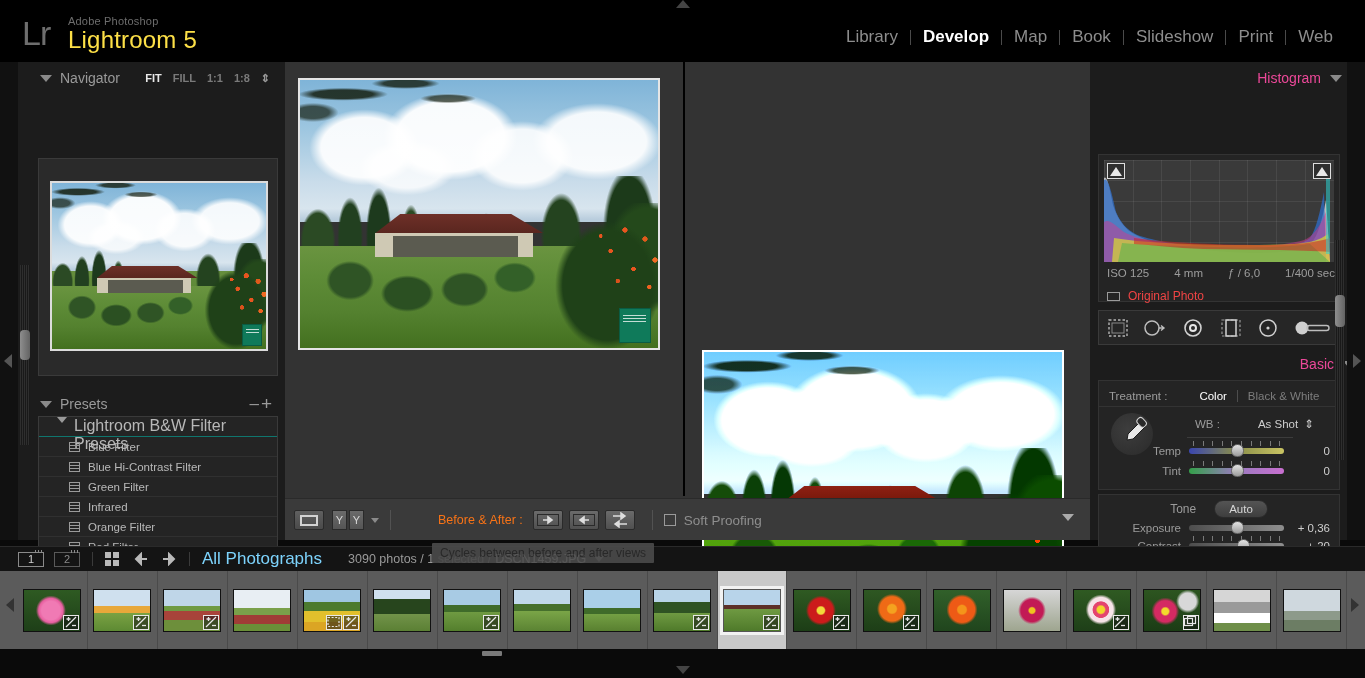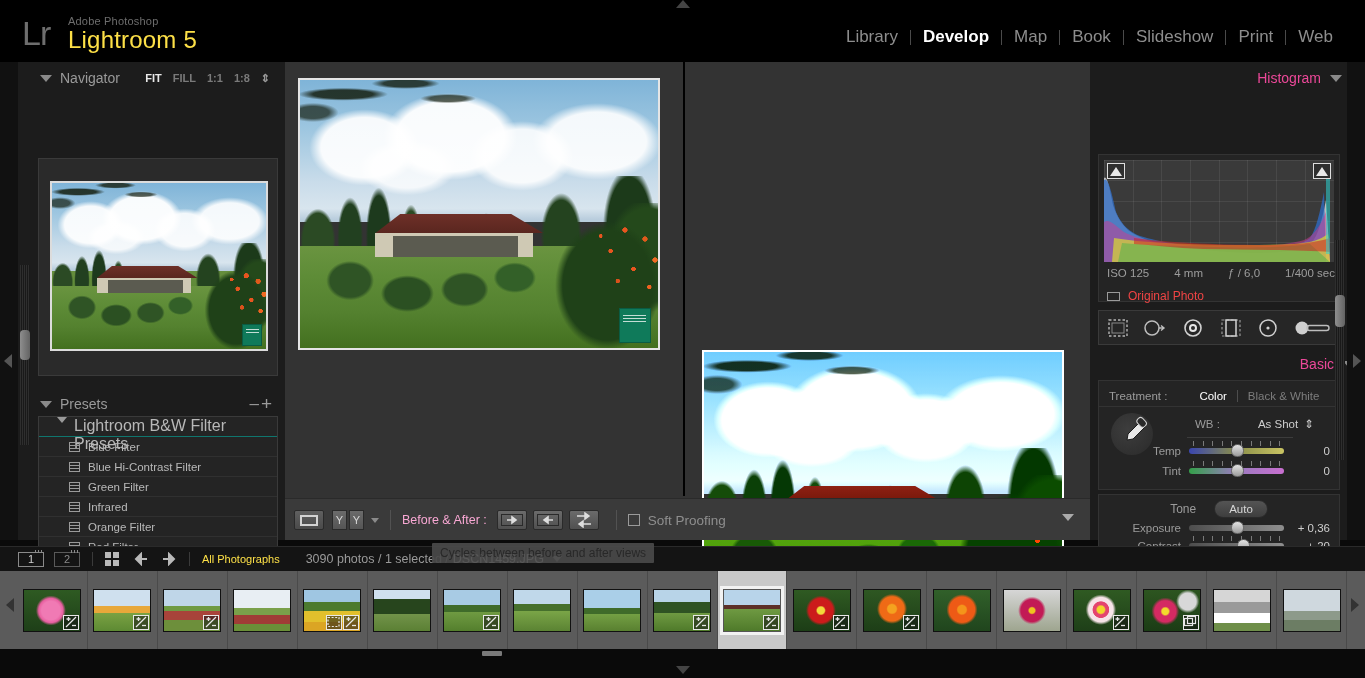--- a/index.html
+++ b/index.html
@@ -213,21 +213,21 @@
   }
   .tb-grid-icon { width:30px; height:20px; }
   .gridrect { width:18px;height:11px;border:2px solid #d2d2d2; }
   .yy { display:flex; gap:2px; }
   .ycell {
     width:15px; height:20px; background:linear-gradient(#6b6b6b,#555); border:1px solid #2a2a2a;
     color:#d8d8d8; font-size:11px; display:flex; align-items:center; justify-content:center;
   }
   .tb-caret { width:0;height:0;border-left:4px solid transparent;border-right:4px solid transparent;border-top:5px solid #8a8a8a; margin-left:7px; }
   .tb-sep { width:1px; height:20px; background:#525252; margin:0 11px; }
-  .tb-label { color:#f9a8d4; font-size:12.5px; margin-right:10px; }
+  .tb-label { color:#f97316; font-size:12.5px; margin-right:10px;margin-left:36px; }
   .arrow-btn {
     width:30px; height:20px; border-radius:2px; margin-right:6px;
     background:linear-gradient(#6b6b6b,#505050); border:1px solid #2a2a2a;
     display:flex; align-items:center; justify-content:center;
   }
   .arrow-btn svg { display:block; }
   .chk { width:12px;height:12px;border:1px solid #9a9a9a; background:#3a3a3a; margin-right:8px; }
   .sp-label { color:#8e8e8e; font-size:13.5px; }
   .tb-right-caret {
     position:absolute; right:16px; top:15px;
@@ -306,21 +306,21 @@
   
   .fs-bar { position:absolute; left:0; top:546px; width:1365px; height:25px; background:#141414; border-top:1px solid #2a2a2a; display:flex; align-items:center; }
   .sbox { width:26px; height:15px; border:1px solid #8a8a8a; color:#cfcfcf; font-size:11px;
     display:flex; align-items:center; justify-content:center; margin-left:0px; position:relative; }
   .sbox.dim { border-color:#5a5a5a; color:#8a8a8a; }
   .sbox::after { content:""; position:absolute; right:1px; top:-3px; width:7px; height:3px;
     background:repeating-linear-gradient(to right,#8a8a8a 0 1px,transparent 1px 3px); }
   .fs-sep { width:1px; height:14px; background:#3a3a3a; margin:0 12px; }
   .grid-ic { display:grid; grid-template-columns:6px 6px; grid-template-rows:6px 6px; gap:2px; }
   .grid-ic i { background:#b9b9b9; }
-  .fs-lbl { color:#fde047; font-size:11px; }
+  .fs-lbl { color:#7dd3fc; font-size:17px; }
   .fs-count { color:#9a9a9a; font-size:12.5px; }
   .fs-file { color:#ffffff; font-size:12.5px; }
   .fs-caret { width:0;height:0;border-left:5px solid transparent;border-right:5px solid transparent;border-top:6px solid #9a9a9a; margin-left:8px; }
   .tooltip { position:absolute; left:432px; top:543px; height:20px; line-height:20px;
     background:#4a4a4a; color:#2a2a2a; font-size:12px; padding:0 8px; border-radius:1px; z-index:3; opacity:.92; }
 
   .filmstrip { position:absolute; left:0; top:571px; width:1365px; height:78px; background:#5b5b5b; }
   .fs-left-arrow { position:absolute; left:6px; top:27px; width:0;height:0;
     border-top:7px solid transparent;border-bottom:7px solid transparent;border-right:8px solid #333; }
   .fs-right-arrow { position:absolute; right:6px; top:27px; width:0;height:0;

